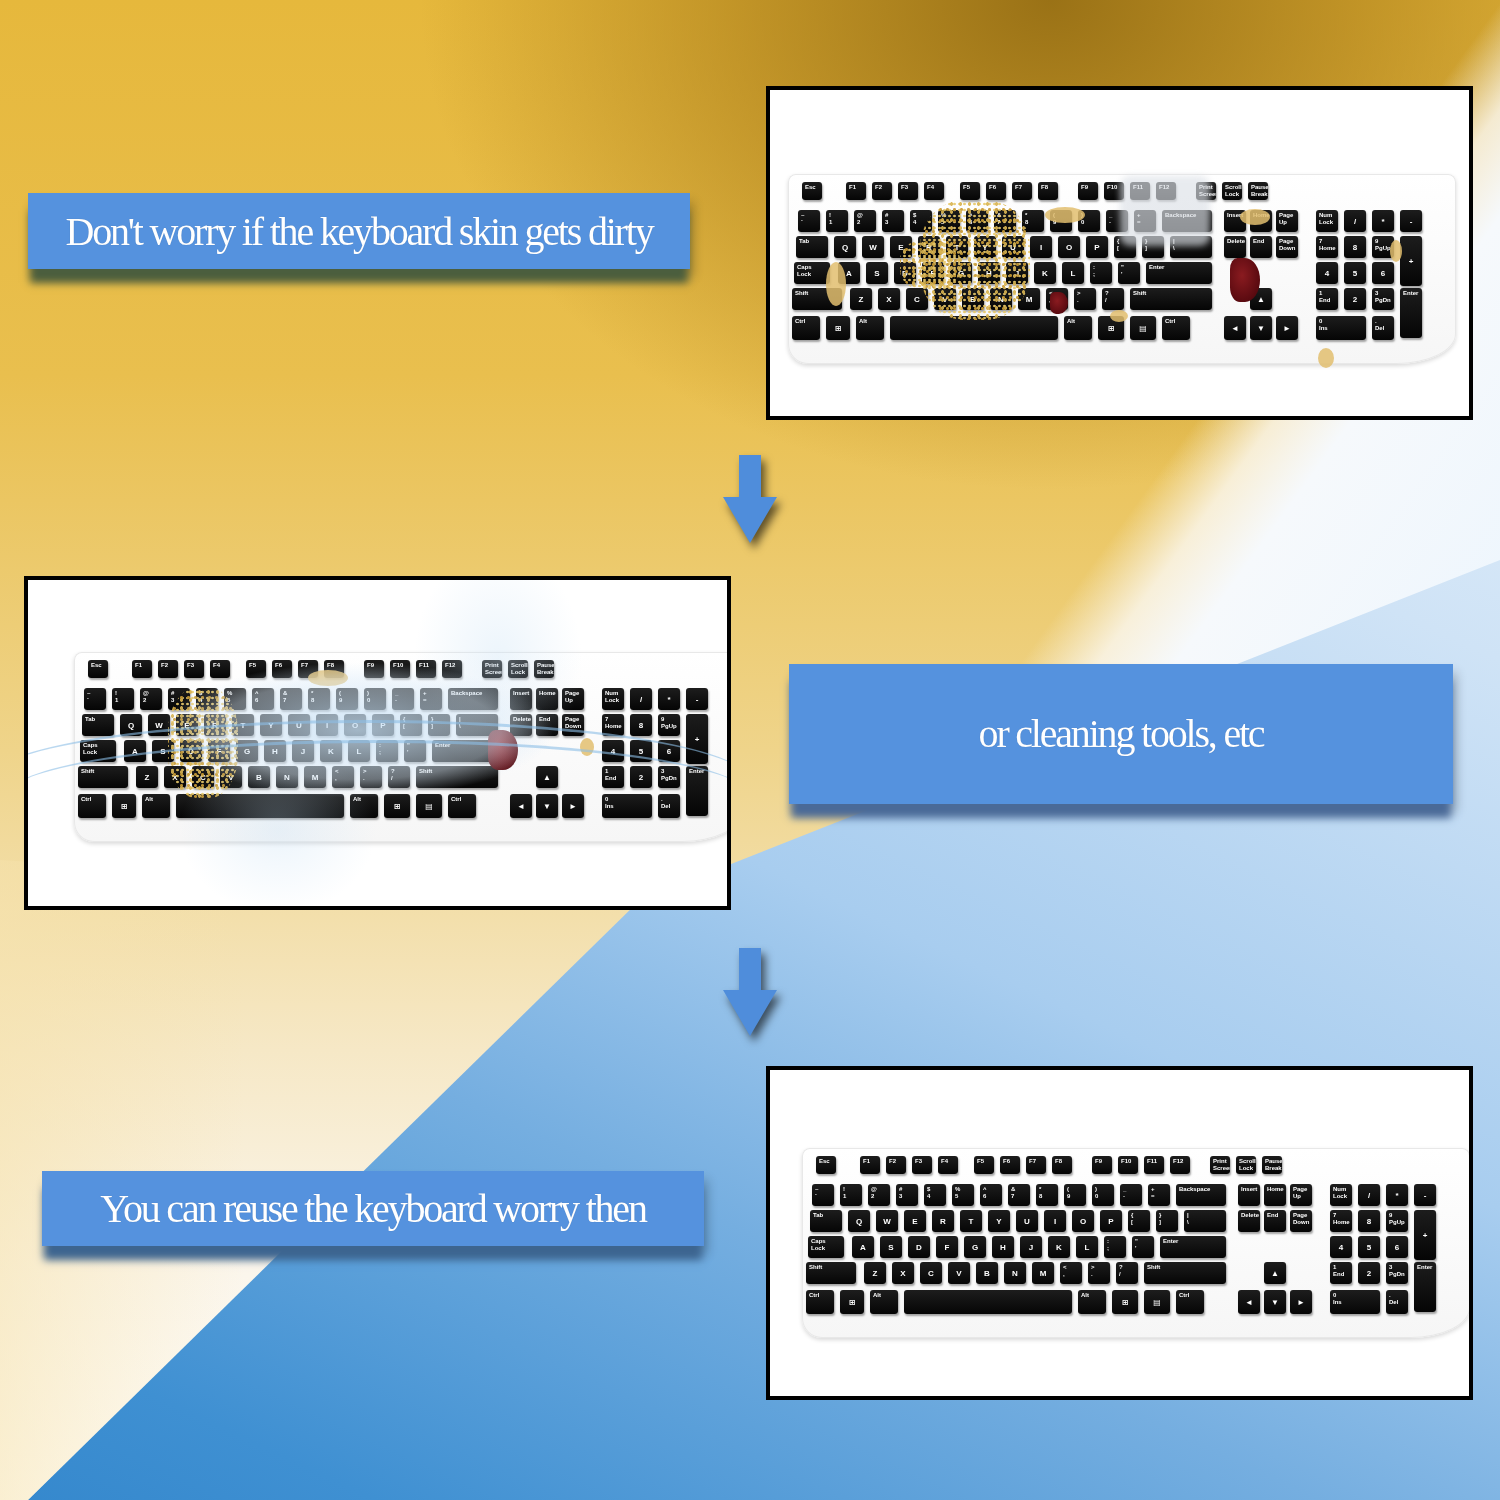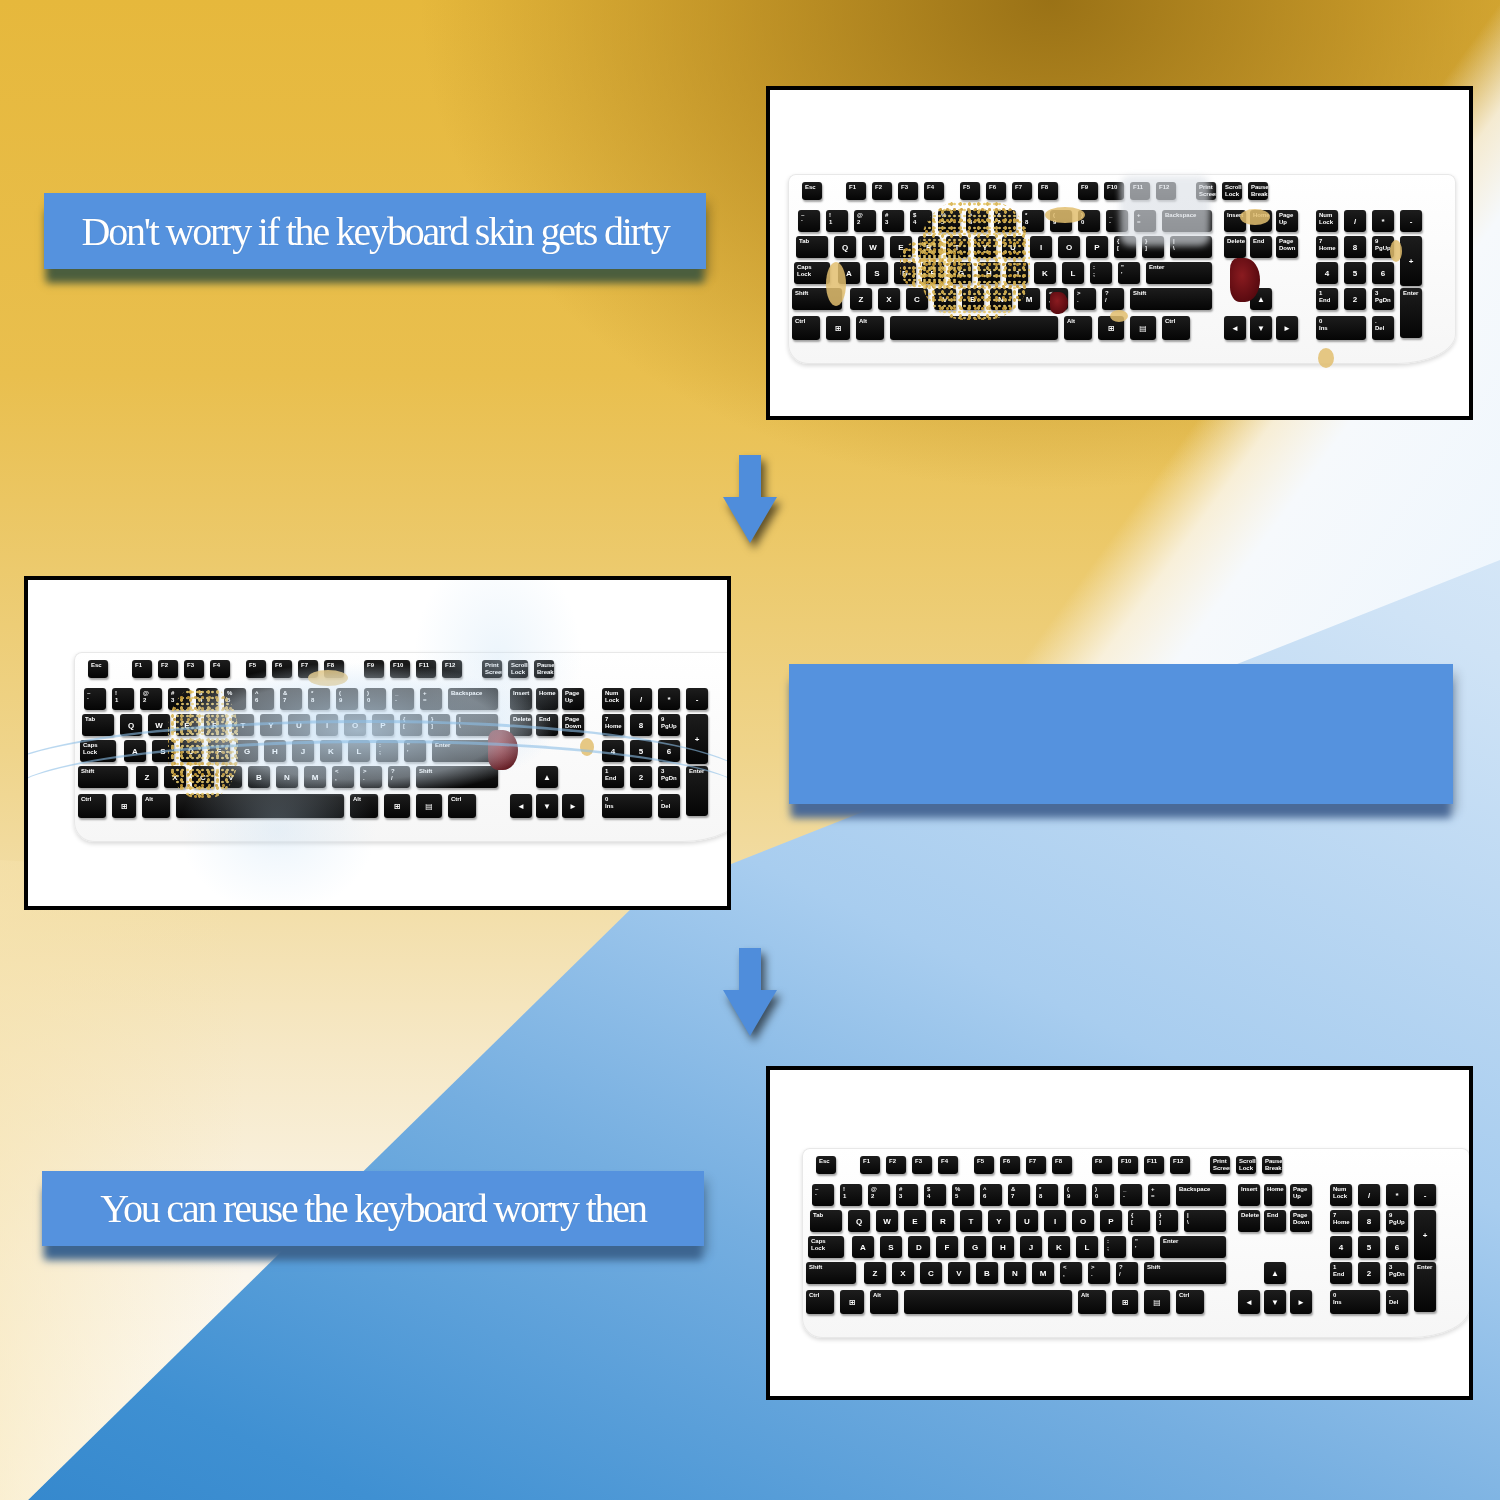--- a/index.html
+++ b/index.html
@@ -40,21 +40,21 @@
   .label-box {
     position: absolute;
     background: #5592de;
     color: #ffffff;
     text-align: center;
     letter-spacing: -2.2px;
     box-shadow: 0 18px 10px -6px rgba(40,60,40,0.75), 4px 6px 8px rgba(0,0,0,0.25);
     text-shadow: 0 0 1px rgba(0,0,0,0.2);
     display: flex; align-items: center; justify-content: center;
   }
-  .label-box.l1 { left: 44px; top: 193px; width: 662px; height: 76px; font-size: 40px; }
+  .label-box.l1 { left: 28px; top: 193px; width: 662px; height: 76px; font-size: 40px; }
   .label-box.l1 { box-shadow: 0 16px 8px -2px #4b5e3e, 4px 8px 10px rgba(0,0,0,0.2); }
   .label-box.l2 { left: 789px; top: 664px; width: 664px; height: 140px; font-size: 40px; flex-direction: column; line-height: 60px; }
   .label-box.l2 { box-shadow: 0 16px 8px -2px #4a6a98, 4px 8px 10px rgba(0,0,0,0.2); }
   .label-box.l3 { left: 42px; top: 1171px; width: 662px; height: 75px; font-size: 40px; }
   .label-box.l3 { box-shadow: 0 16px 8px -2px #3d6590, 4px 8px 10px rgba(0,0,0,0.2); }
 
   
   .frame {
     position: absolute;
     background: #ffffff;
@@ -463,20 +463,21 @@
     <div class="blob" style="left:280px;top:90px;width:40px;height:16px;"></div>
     <div class="blob" style="left:552px;top:158px;width:14px;height:18px;"></div>
     <div class="wine" style="left:460px;top:150px;width:30px;height:40px;"></div>
     <div class="splash"></div>
     <div class="wave" style="left:-40px;top:140px;width:760px;height:120px;"></div>
     <div class="wave" style="left:-20px;top:160px;width:740px;height:110px;"></div>
   </div>
 </div>
 
 <div class="label-box l2">
+  <span>or cleaning tools, etc</span>
 </div>
 
 <svg class="arrow a2" viewBox="0 0 54 88">
   <polygon points="16,0 38,0 38,42 54,42 27,88 0,42 16,42" fill="#4f8ddb"></polygon>
 </svg>
 
 <div class="label-box l3">
   <span>You can reuse the keyboard worry then</span>
 </div>
 

